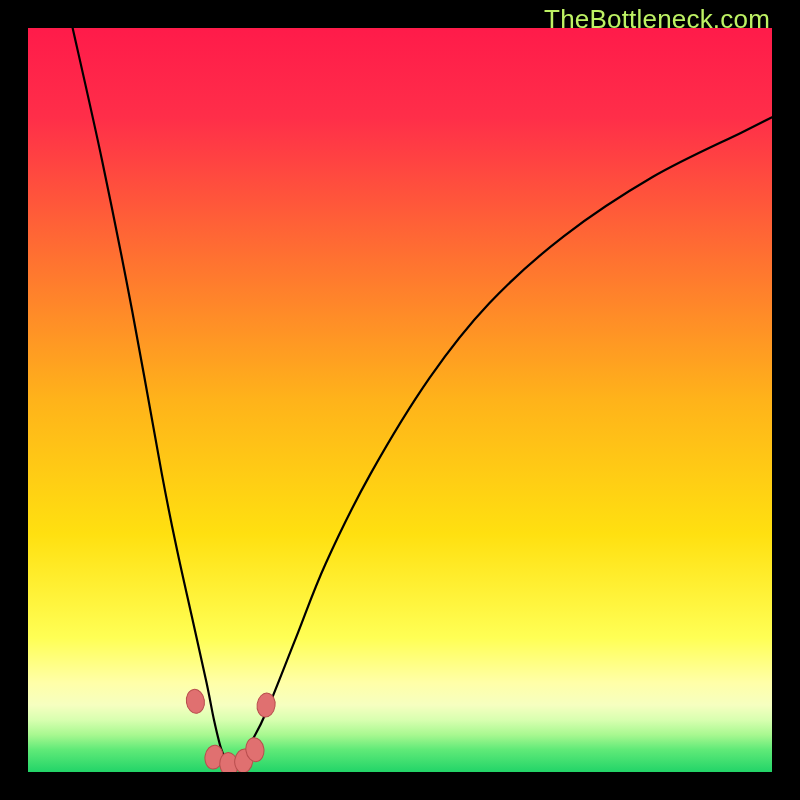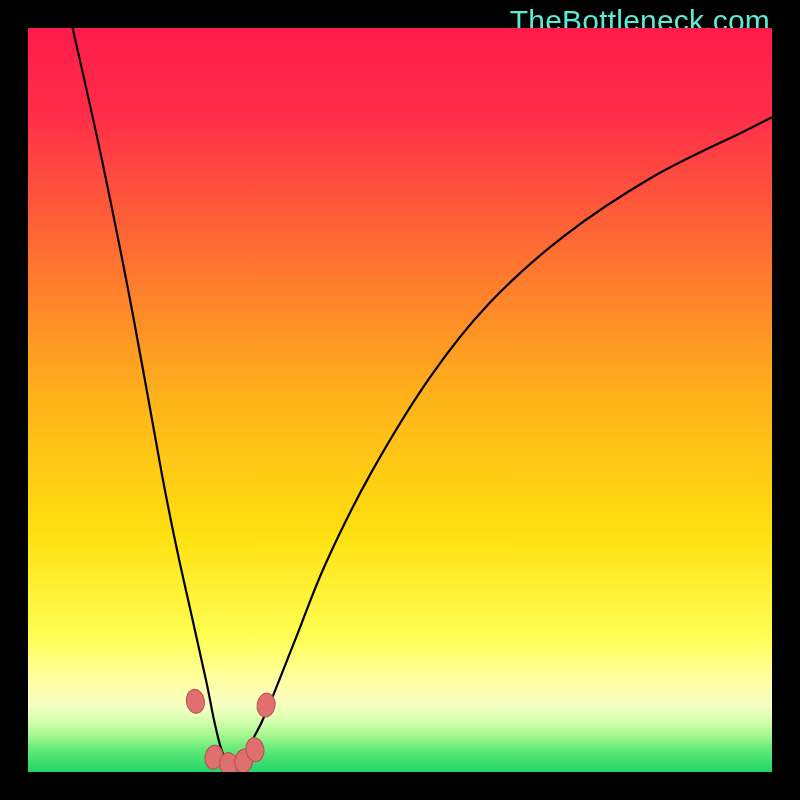--- a/index.html
+++ b/index.html
@@ -23,22 +23,22 @@
     position: absolute;
     left: 0;
     top: 0;
     width: 744px;
     height: 744px;
   }
   .watermark {
     position: absolute;
     top: 4px;
     right: 30px;
-    color: #5eead4;
-    font-size: 30px;
+    color: #bef264;
+    font-size: 26px;
     font-weight: 500;
     letter-spacing: 0.2px;
     user-select: none;
   }
   svg {
     display: block;
   }
 </style>
 </head>
 <body>

